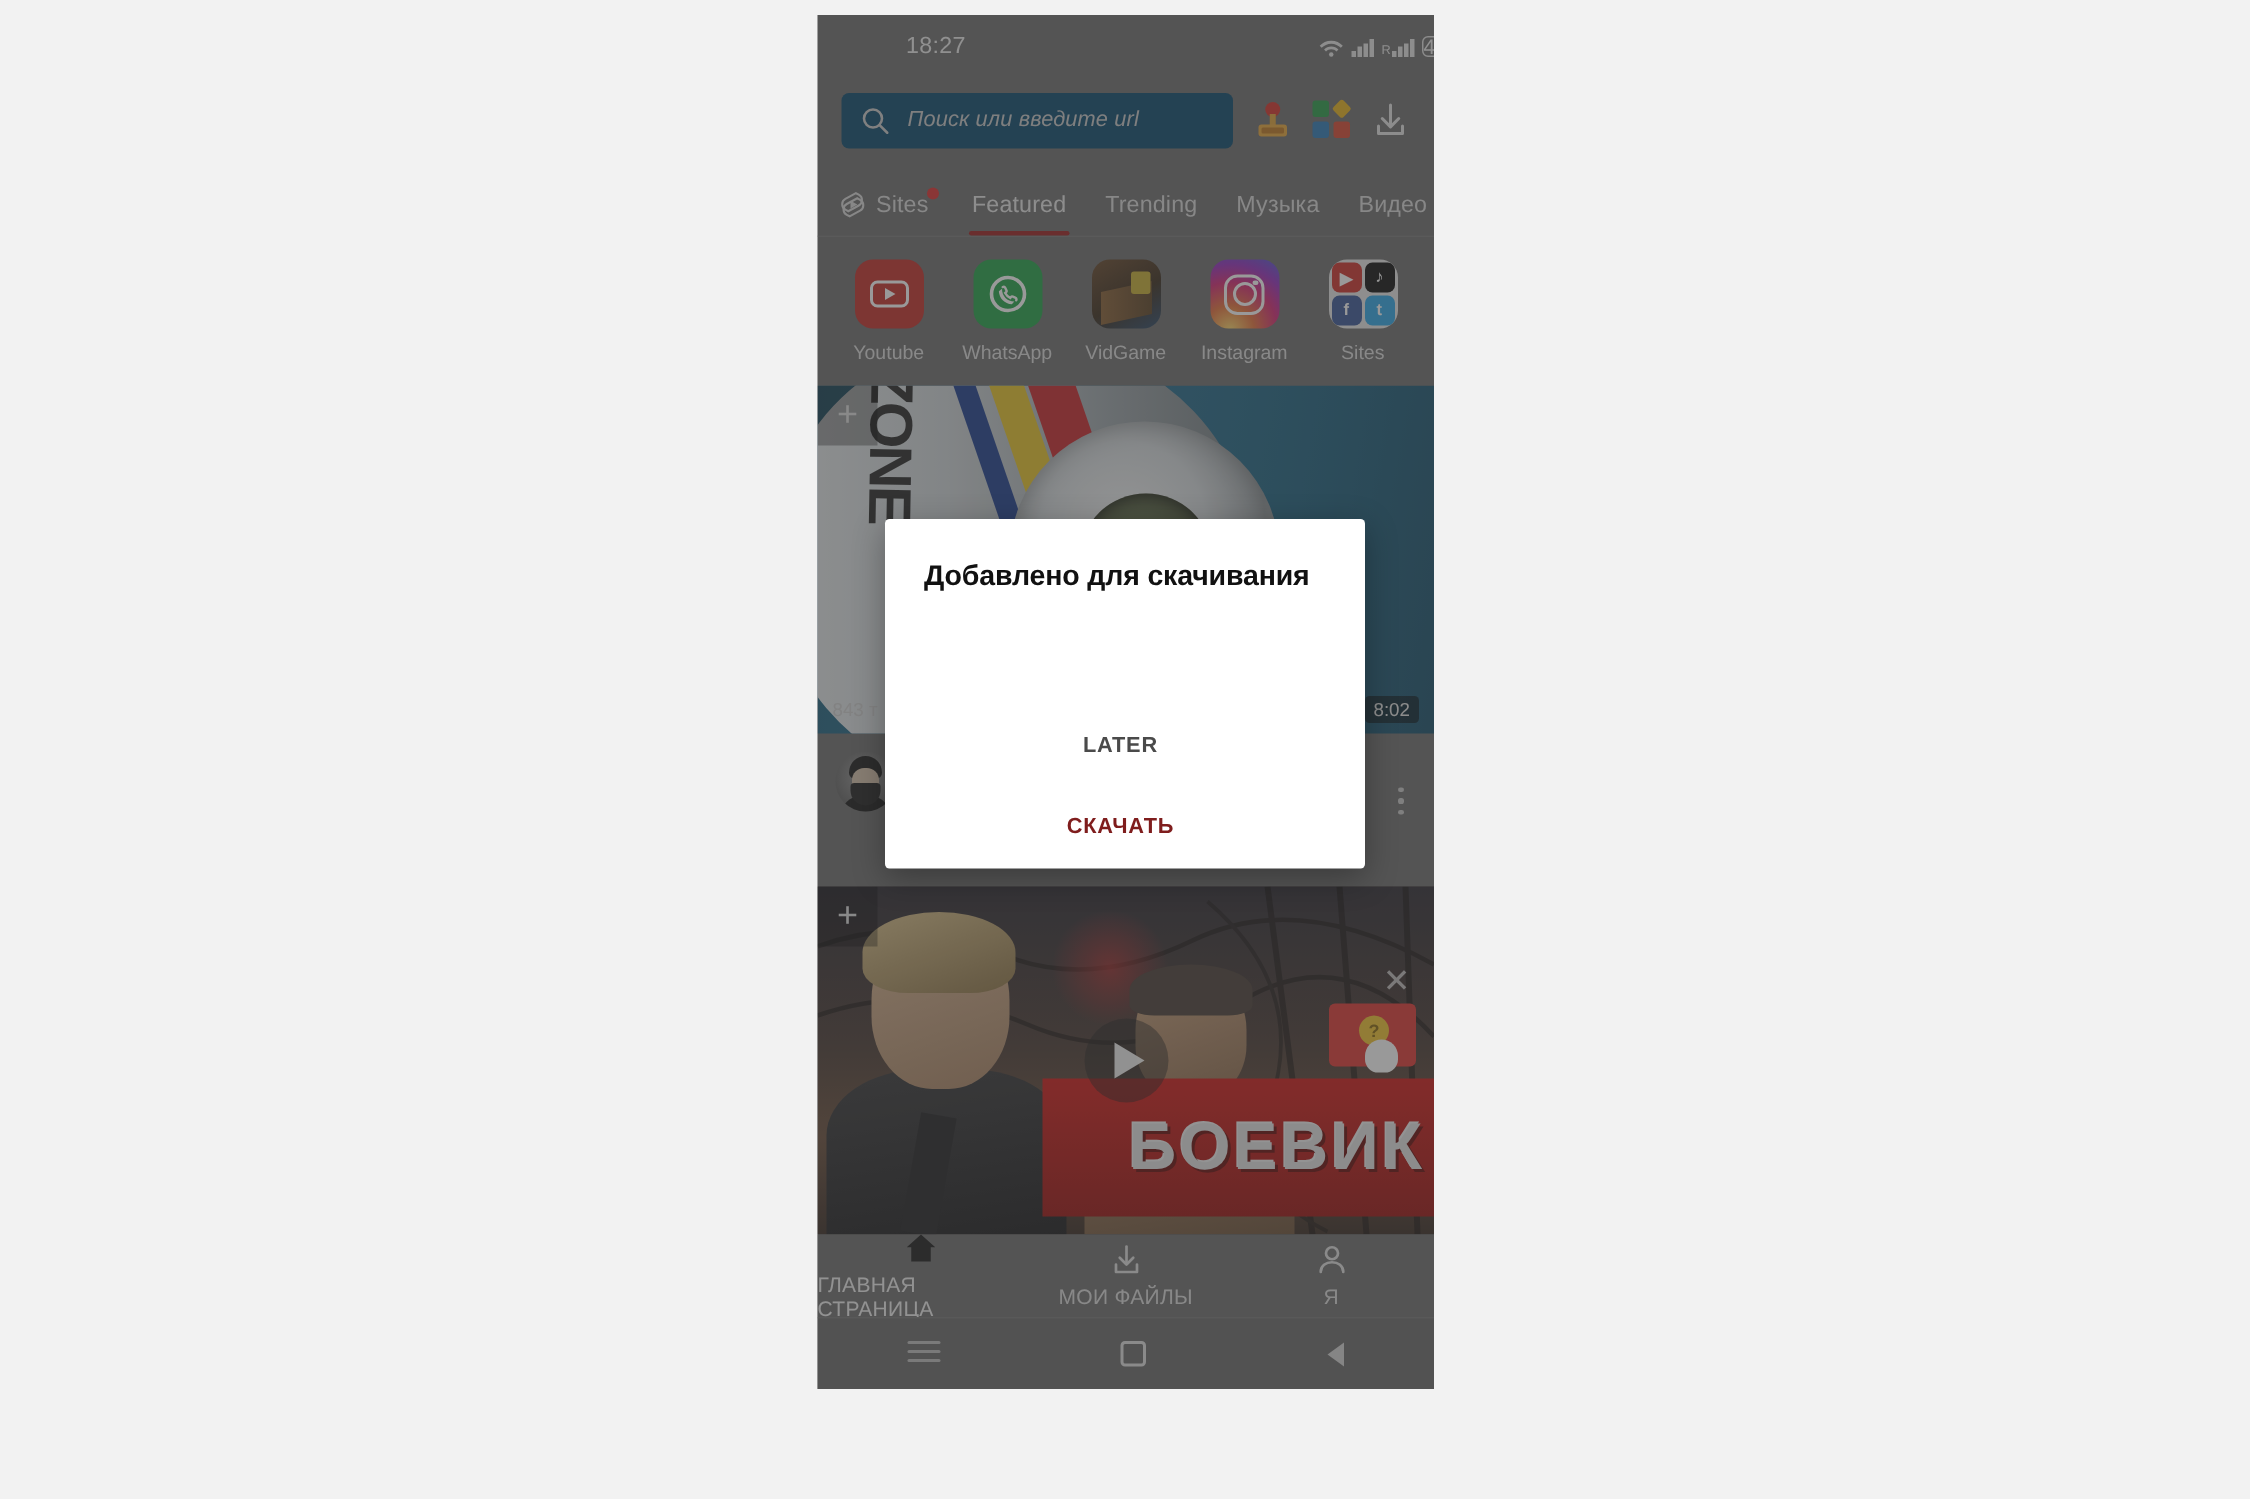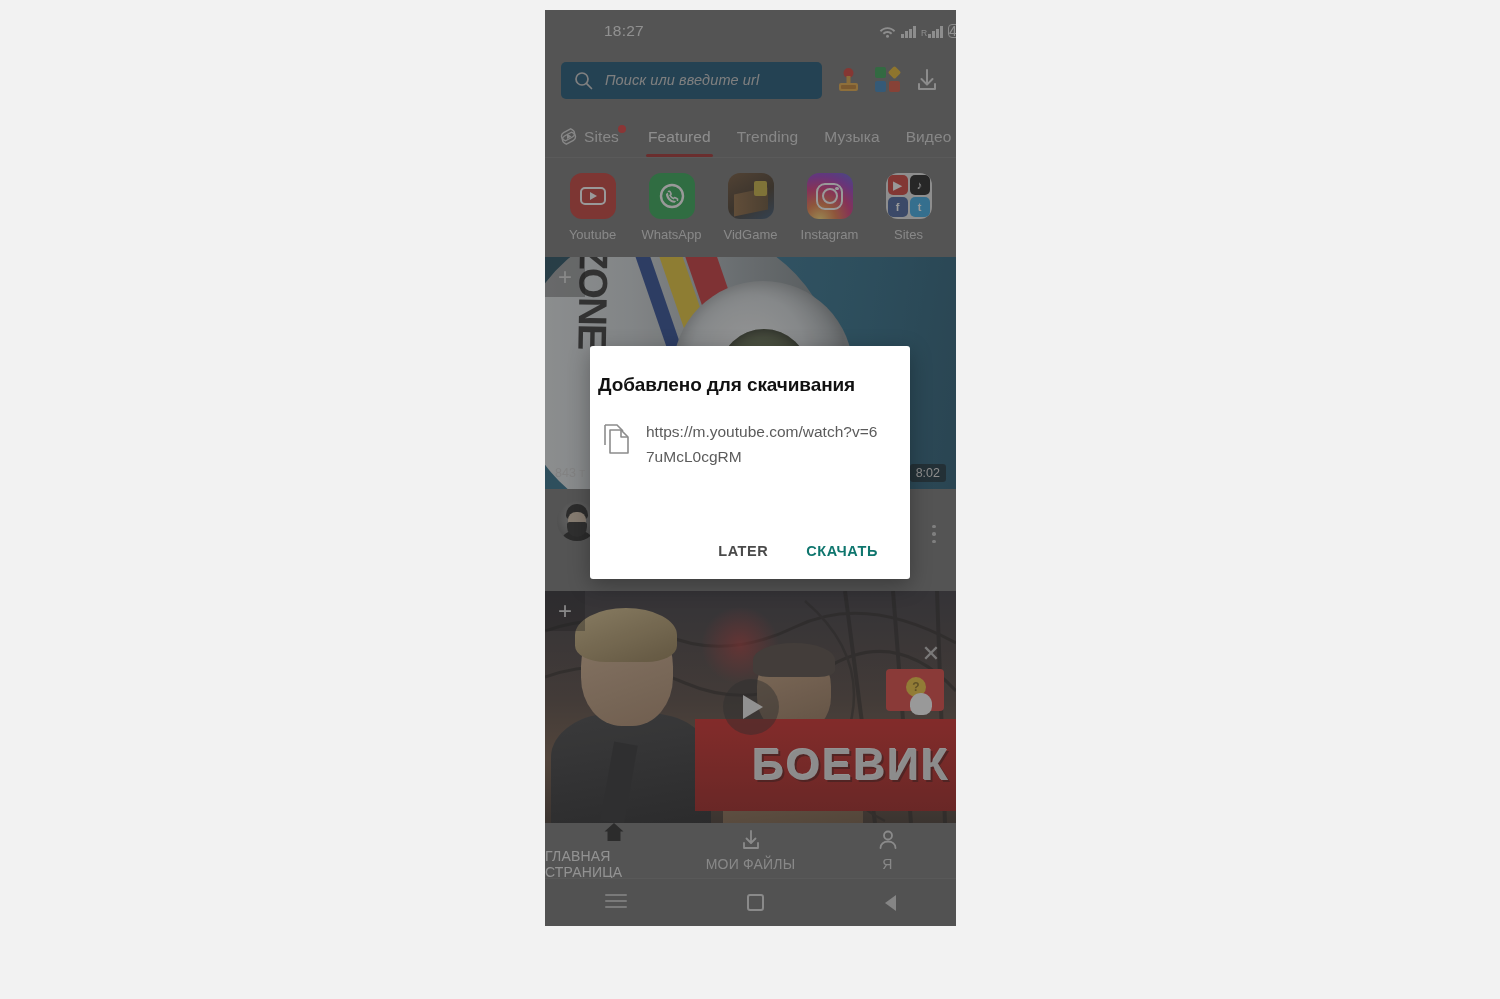--- a/index.html
+++ b/index.html
@@ -282,34 +282,34 @@
   .sys-back { width:0; height:0; border-right:11px solid #d5d5d5;
     border-top:8px solid transparent; border-bottom:8px solid transparent; }
 
   
   .scrim { position: absolute; inset: 0; background: rgba(60,60,60,.52); }
   .dialog {
     position: absolute;
     left: 590px; top: 346px; width: 320px; height: 233px;
     background: #fff; border-radius: 3px;
     box-shadow: 0 6px 22px rgba(0,0,0,.3);
-    padding: 26px 26px 0 8px;
+    padding: 26px 26px 0 26px;
     display: flex; flex-direction: column;
   }
   .dlg-title { font-size: 19px; font-weight: bold; color: #111; line-height: 1.42; letter-spacing: -.1px; }
   .dlg-body { display: flex; align-items: flex-start; gap: 14px; margin-top: 20px; padding-left: 4px; }
   .ic-copy { width: 30px; height: 32px; flex: none; margin-top: 4px; }
   .dlg-url { font-size: 15.5px; color: #5b5b5b; line-height: 1.62; word-break: break-all; }
   .dlg-actions {
     margin-top: auto; display: flex; align-items: center; justify-content: flex-end;
-    gap: 38px; padding: 0 6px 20px 0;
+    gap: 38px; padding: 0 6px 20px 0; flex-direction: column;
   }
   .dlg-btn { font-size: 14.5px; font-weight: bold; letter-spacing: .55px; }
   .btn-later { color: #4a4a4a; }
-  .btn-download { color: #0f766e; }
+  .btn-download { color: #7f1d1d; }
 </style>
 </head>
 <body>
 
 <div id="root">
   <div class="phone">
     <div class="screen">
 
       <div class="statusbar">
         <div class="clock">18:27</div>
@@ -549,29 +549,18 @@
         <span class="sys-home"></span>
         <span class="sys-back"></span>
       </div>
 
       <div class="scrim"></div>
     </div>
   </div>
 
   <div class="dialog">
     <div class="dlg-title">Добавлено для скачивания</div>
-    <div class="dlg-body">
-      <span class="ic-copy">
-        <svg viewBox="0 0 30 32" width="30" height="32">
-          <path d="M3 2h12l6 6v0" fill="none" stroke="#8c8c8c" stroke-width="1.6"></path>
-          <path d="M3 2v20" fill="none" stroke="#8c8c8c" stroke-width="1.6"></path>
-          <path d="M8 7h11l7 7v16H8z" fill="#fff" stroke="#8c8c8c" stroke-width="1.6" stroke-linejoin="round"></path>
-          <path d="M19 7v7h7" fill="none" stroke="#8c8c8c" stroke-width="1.6" stroke-linejoin="round"></path>
-        </svg>
-      </span>
-      <span class="dlg-url">https://m.youtube.com/watch?v=67uMcL0cgRM</span>
-    </div>
     <div class="dlg-actions">
       <span class="dlg-btn btn-later">LATER</span>
       <span class="dlg-btn btn-download">СКАЧАТЬ</span>
     </div>
   </div>
 </div>
 
 </body></html>

